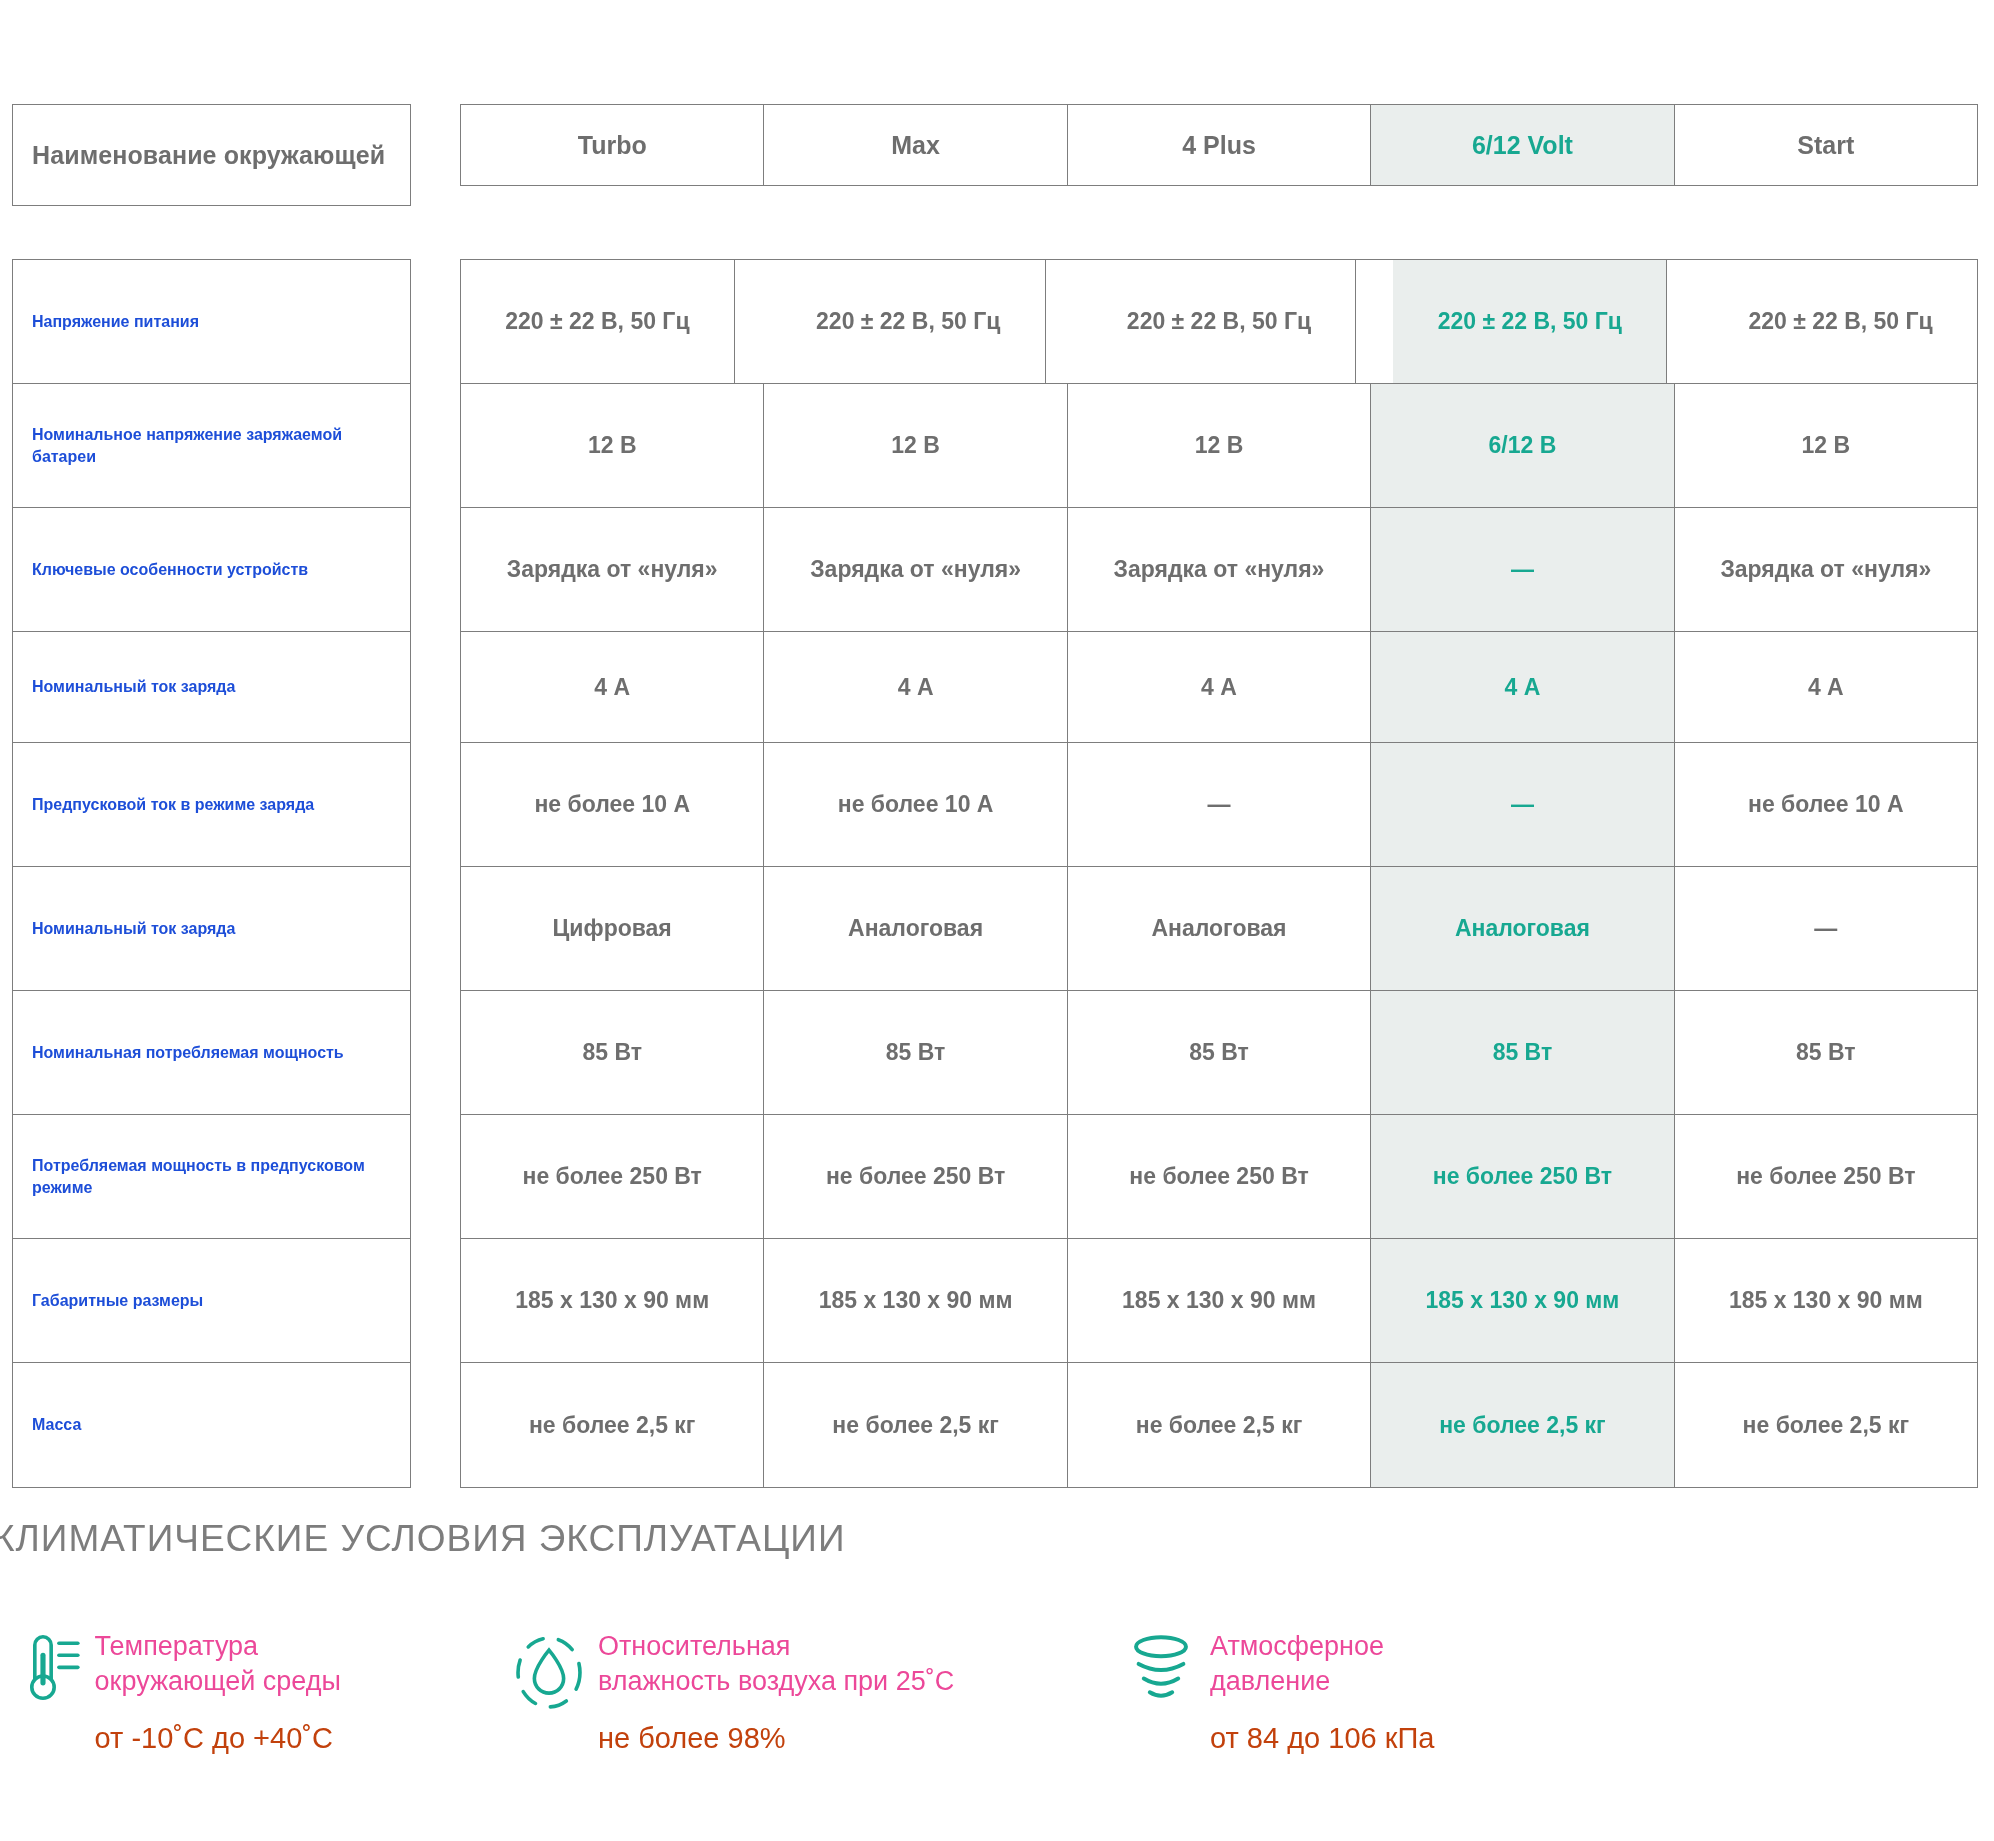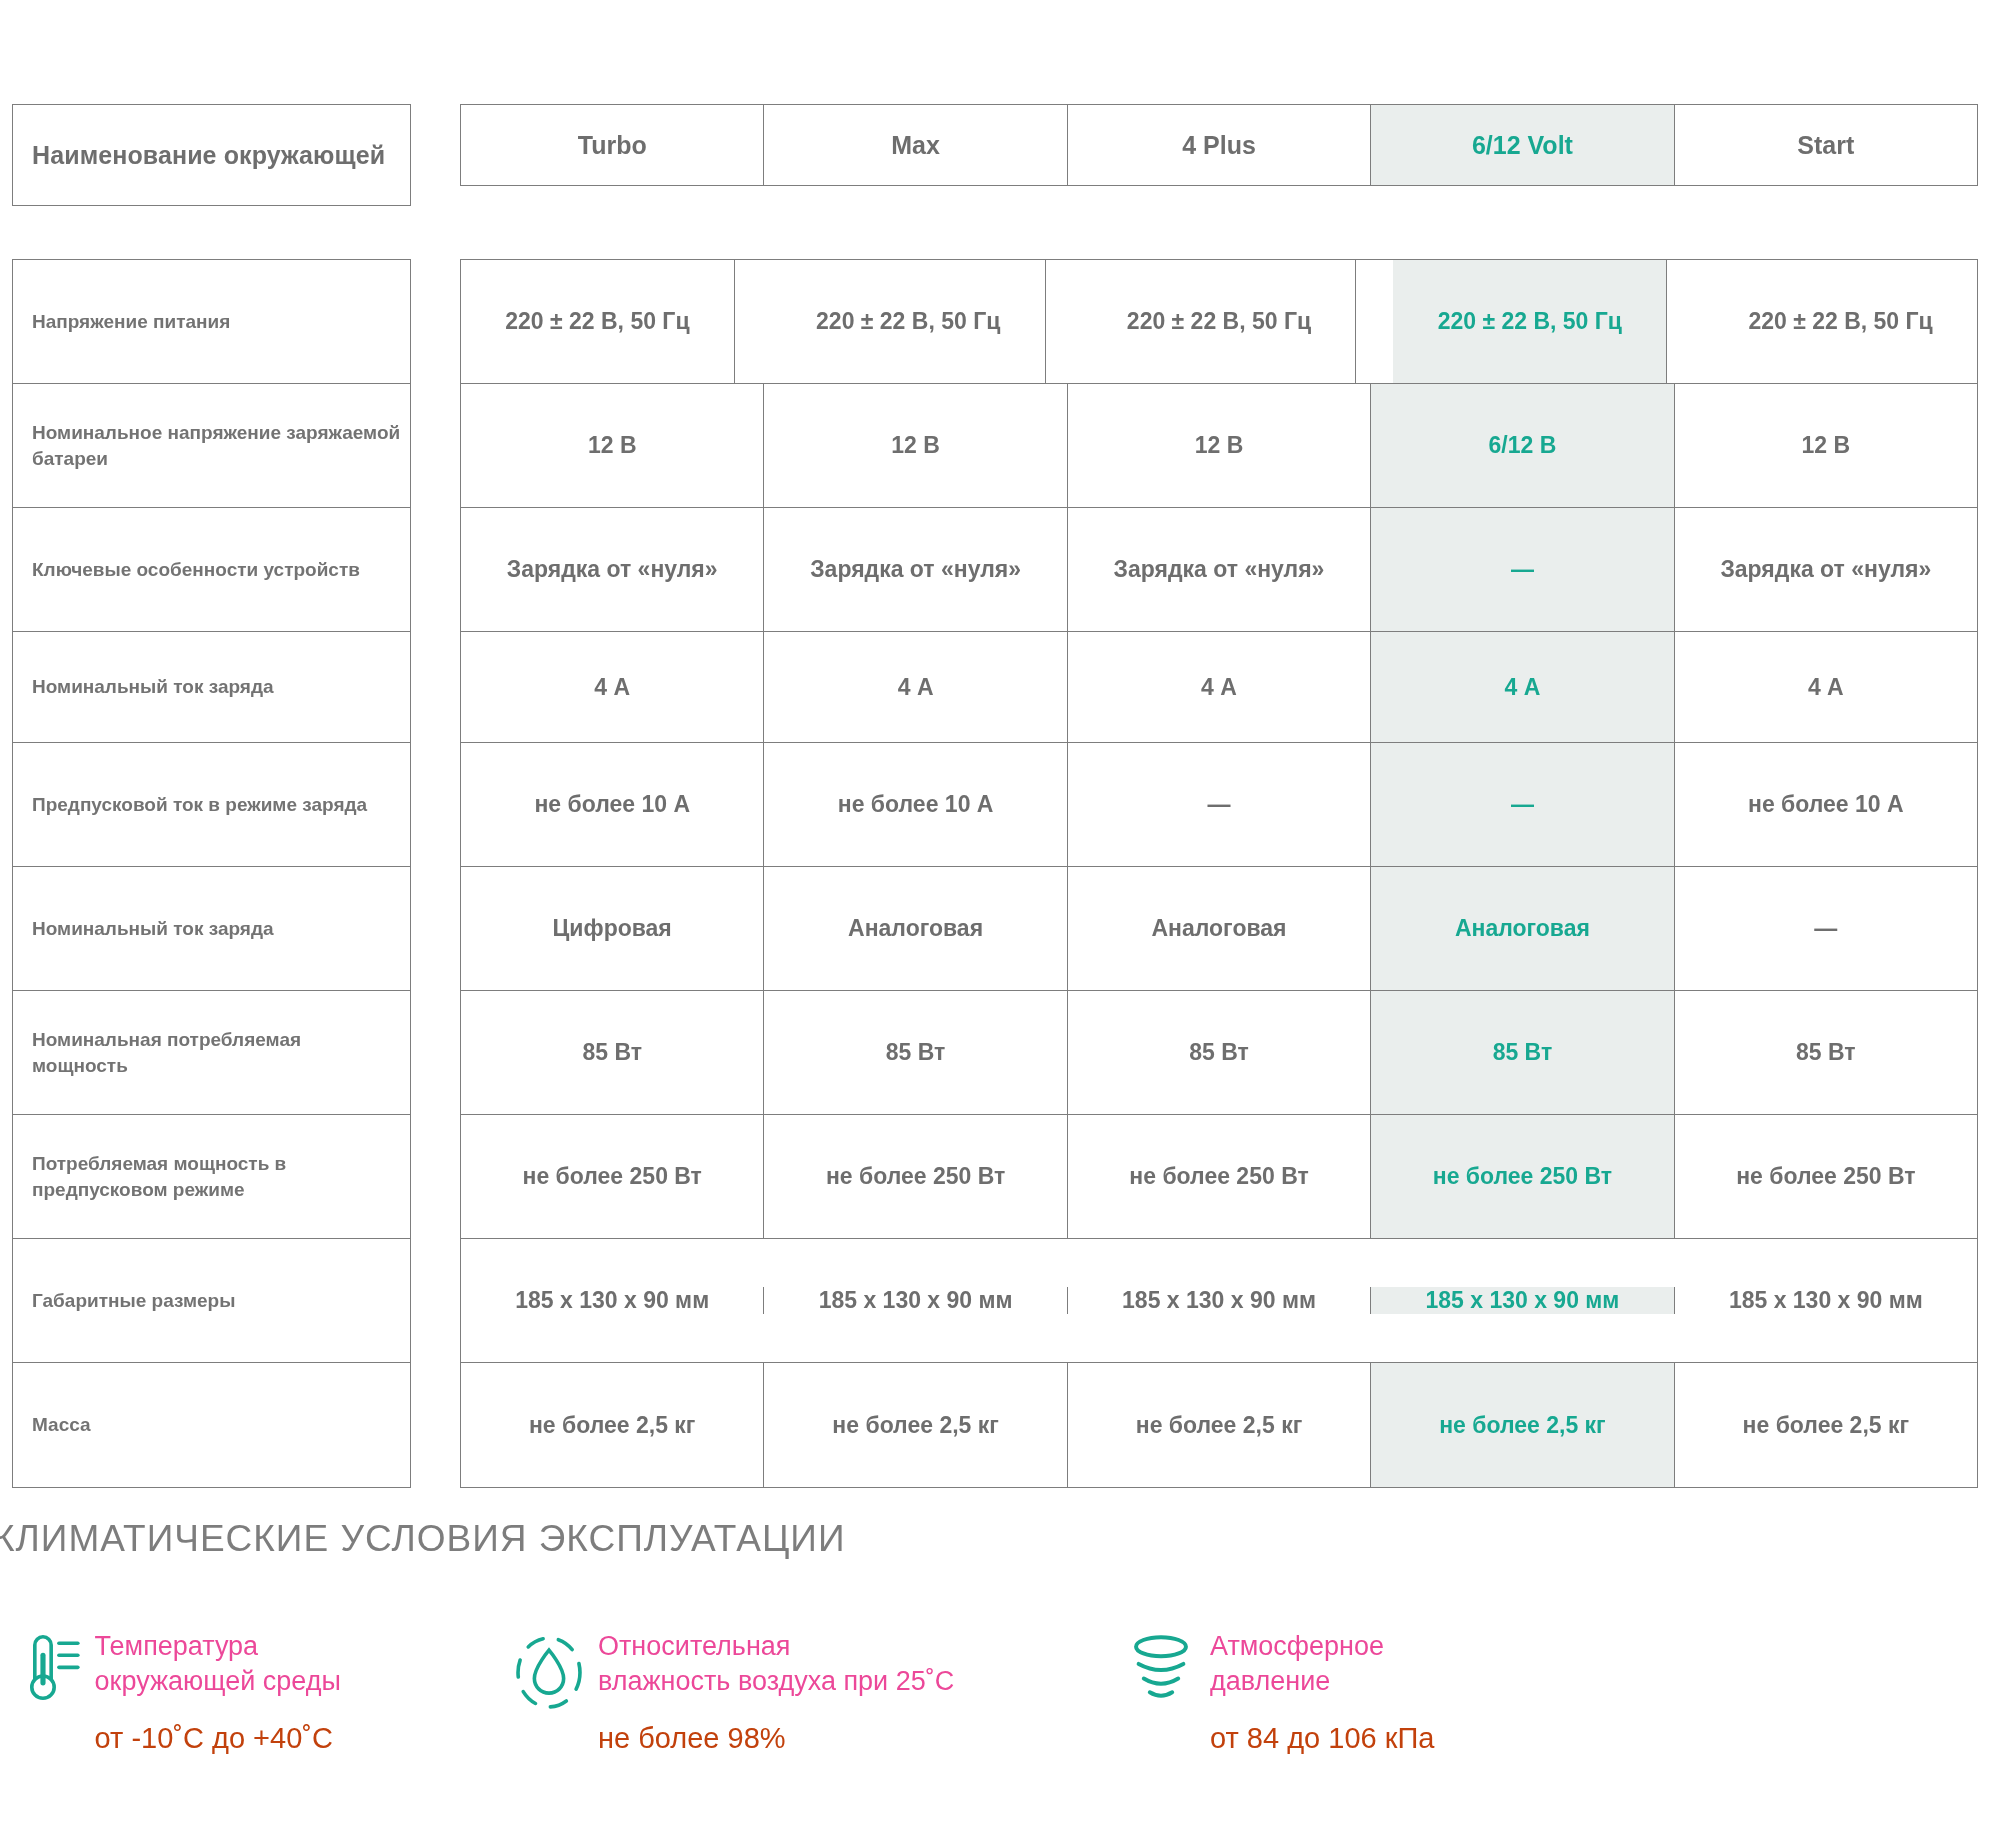--- a/index.html
+++ b/index.html
@@ -94,23 +94,23 @@
   .lbl-cell {
     border-bottom: 1.7px solid #7d7d7d;
     box-sizing: border-box;
     display: flex;
     align-items: center;
     padding-left: 19px;
     padding-right: 8.6px;
   }
   .lbl-cell:last-child { border-bottom: none; }
   .lbl-cell span {
-    font-size: 19px;
+    font-size: 16px;
     font-weight: bold;
-    color: #737373;
+    color: #1d4ed8;
     line-height: 1.32;
   }
 
   
   .body-right {
     position: absolute;
     left: 460px;
     top: 259px;
     width: 1518px;
     border: 1.7px solid #7d7d7d;
@@ -388,21 +388,21 @@
           <div class="data-cell">
             <span>не более 250 Вт</span>
           </div>
           <div class="data-cell hl">
             <span>не более 250 Вт</span>
           </div>
           <div class="data-cell">
             <span>не более 250 Вт</span>
           </div>
         </div>
-        <div class="data-row" style="height: 124px; align-items: center;">
+        <div class="data-row" style="height: 124px;">
           <div class="data-cell">
             <span>185 х 130 х 90 мм</span>
           </div>
           <div class="data-cell">
             <span>185 х 130 х 90 мм</span>
           </div>
           <div class="data-cell">
             <span>185 х 130 х 90 мм</span>
           </div>
           <div class="data-cell hl">

